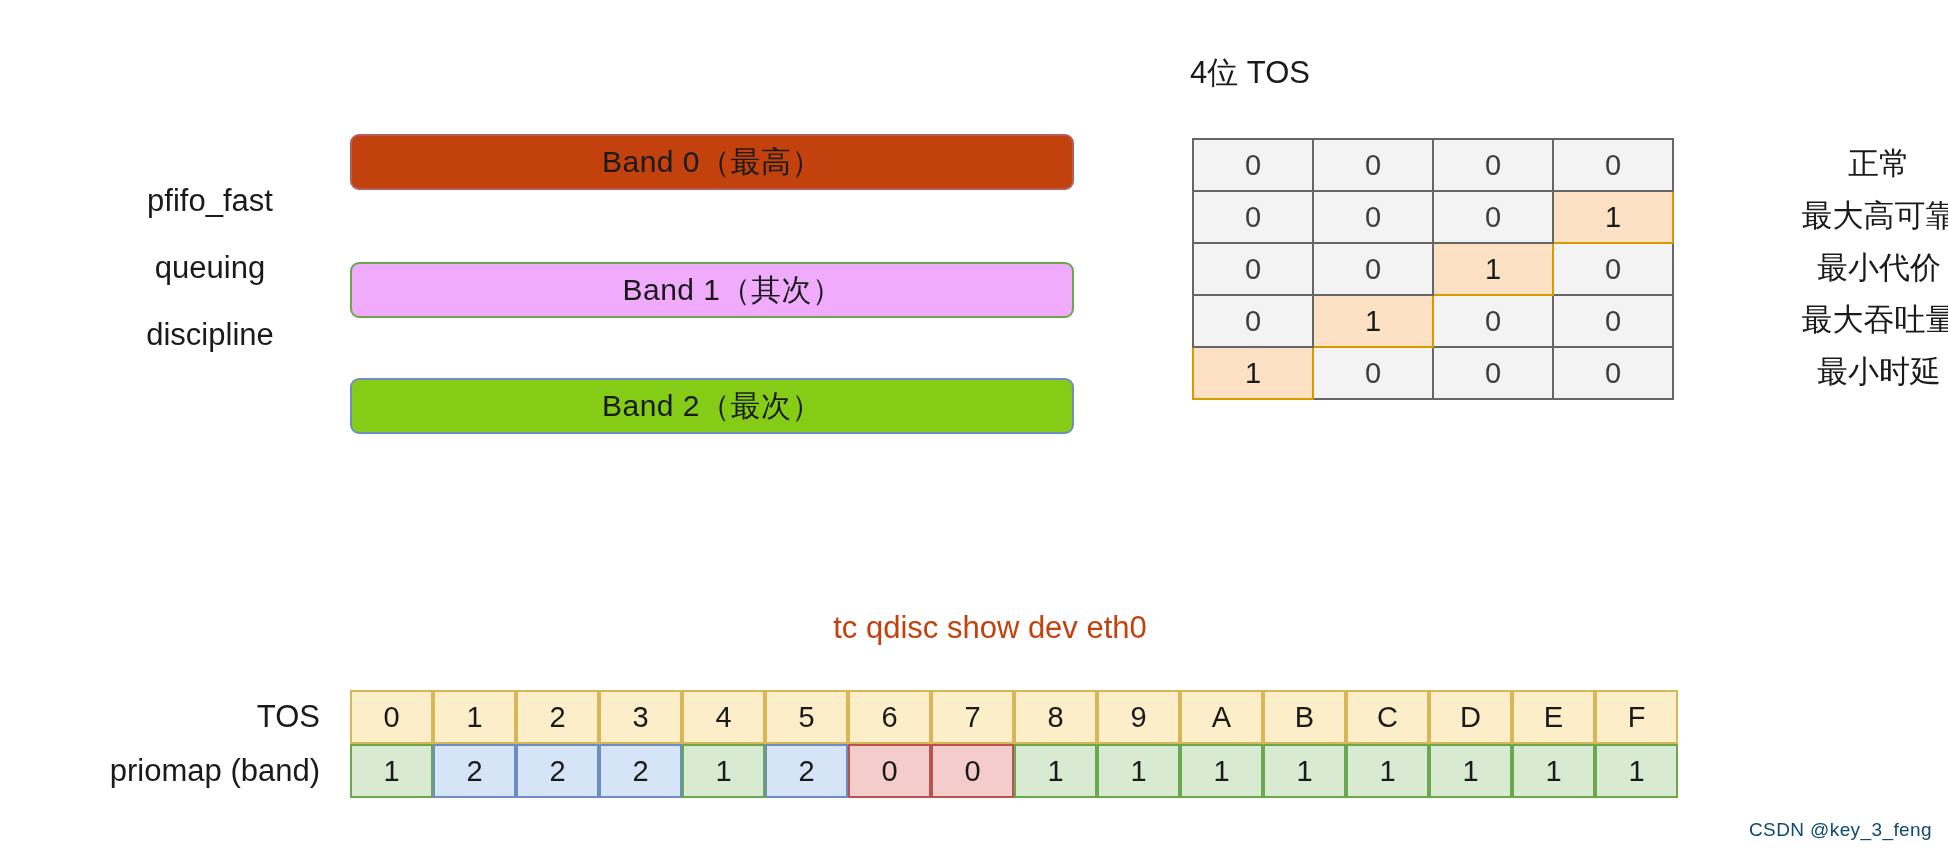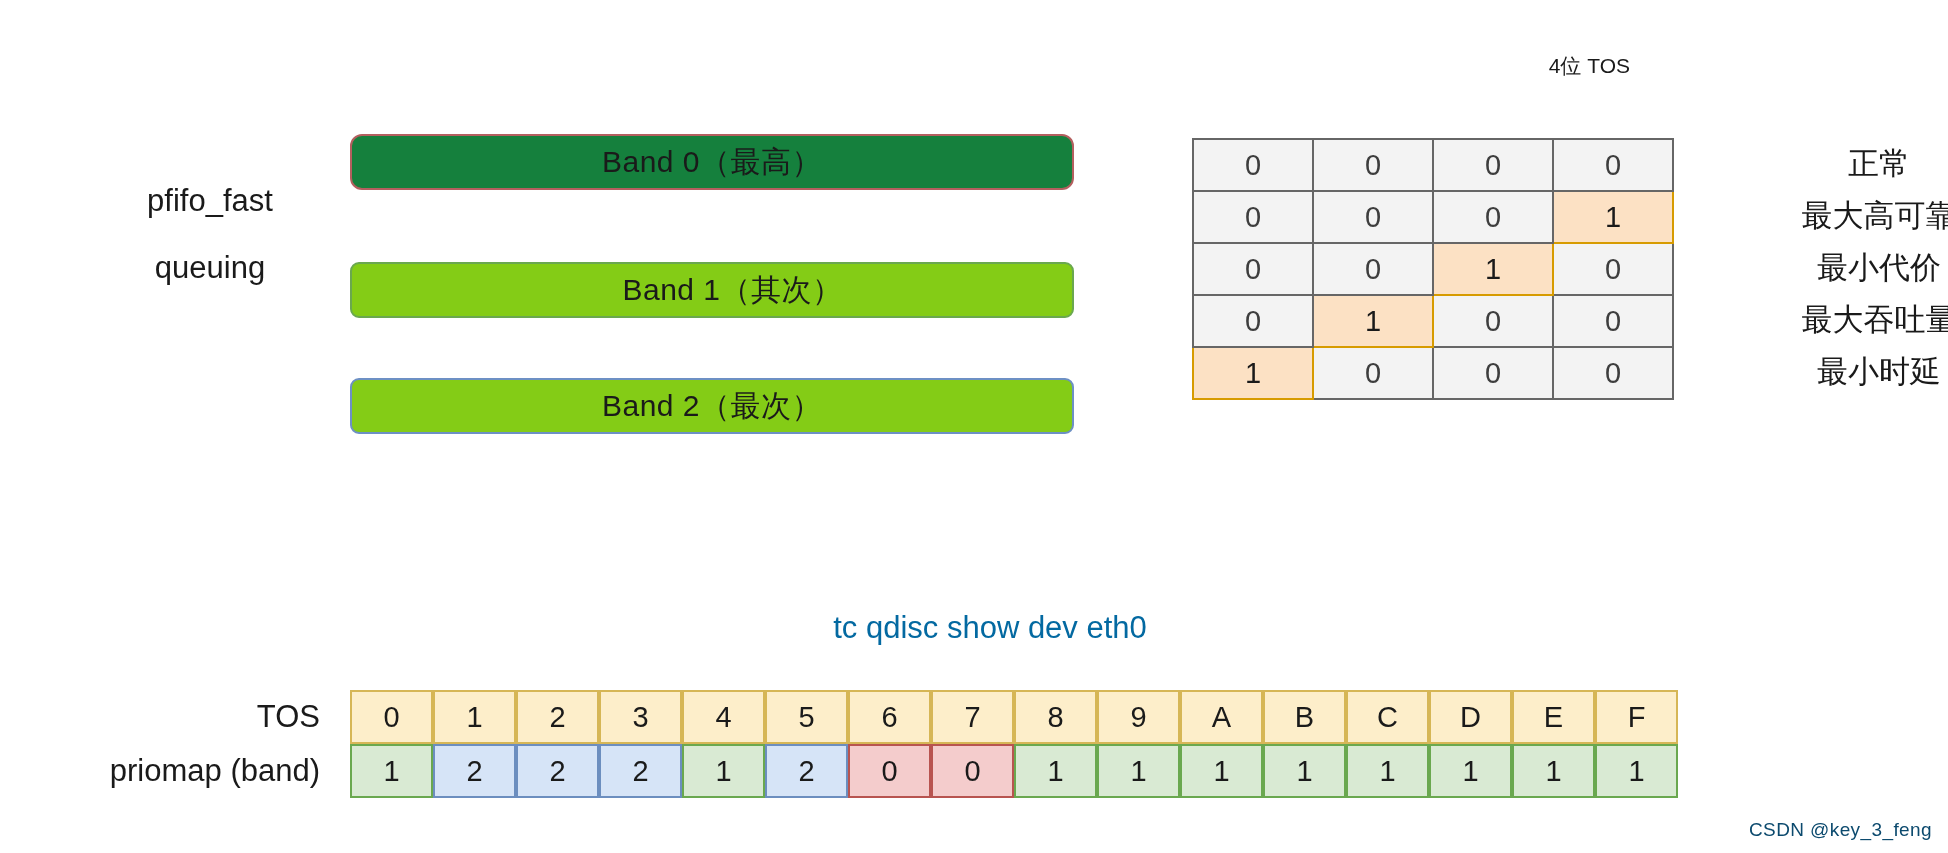--- a/index.html
+++ b/index.html
@@ -45,43 +45,42 @@
     box-sizing: border-box;
     display: flex;
     align-items: center;
     justify-content: center;
     font-size: 30px;
     color: #1a1a1a;
     letter-spacing: 0.5px;
   }
   #band-0 {
     top: 134px;
-    background: #15803d;
+    background: #c2410c;
     border-color: #b45f5f;
-    border-radius: 12px;
   }
   #band-1 {
     top: 262px;
-    background: #84cc16;
+    background: #f0abfc;
     border-color: #6aa84f;
     padding-left: 41px;
   }
   #band-2 {
     top: 378px;
     background: #84cc16;
     border-color: #6d90c4;
   }
 
   
   #tos-title {
     left: 1190px;
     top: 52px;
     width: 440px;
-    text-align: right;
-    font-size: 21px;
+    text-align: left;
+    font-size: 31px;
     color: #1a1a1a;
   }
   #tos-table {
     left: 1192px;
     top: 138px;
     border-collapse: collapse;
     table-layout: fixed;
   }
   #tos-table td {
     width: 120px;
@@ -117,21 +116,21 @@
     white-space: nowrap;
   }
 
   
   #priomap-title {
     left: 680px;
     top: 610px;
     width: 620px;
     text-align: center;
     font-size: 31px;
-    color: #0369a1;
+    color: #c2410c;
   }
   #priomap-row-labels {
     left: 30px;
     top: 690px;
     width: 290px;
     text-align: right;
     font-size: 31px;
     color: #1a1a1a;
   }
   #priomap-row-labels .rl {
@@ -180,20 +179,21 @@
     color: #0c4a6e;
     letter-spacing: 0.4px;
   }
 </style>
 </head>
 <body>
 
 <div class="abs" id="qdisc-label-group">
   <div class="qdisc-line">pfifo_fast</div>
   <div class="qdisc-line">queuing</div>
+  <div class="qdisc-line">discipline</div>
 </div>
 
 <div class="band-bar" id="band-0">
   <span>Band 0（最高）</span>
 </div>
 <div class="band-bar" id="band-1">
   <span>Band 1（其次）</span>
 </div>
 <div class="band-bar" id="band-2">
   <span>Band 2（最次）</span>

